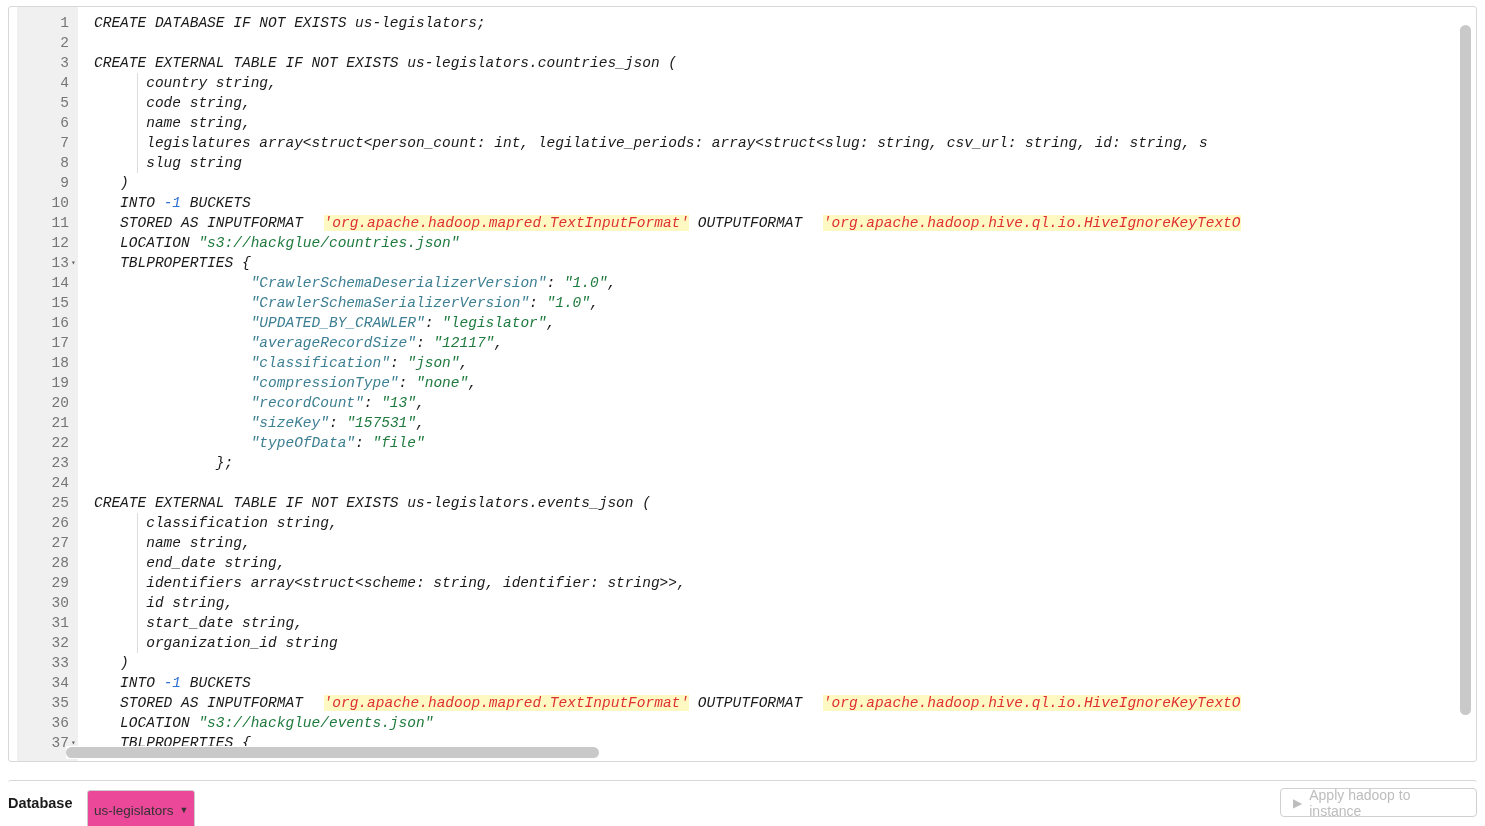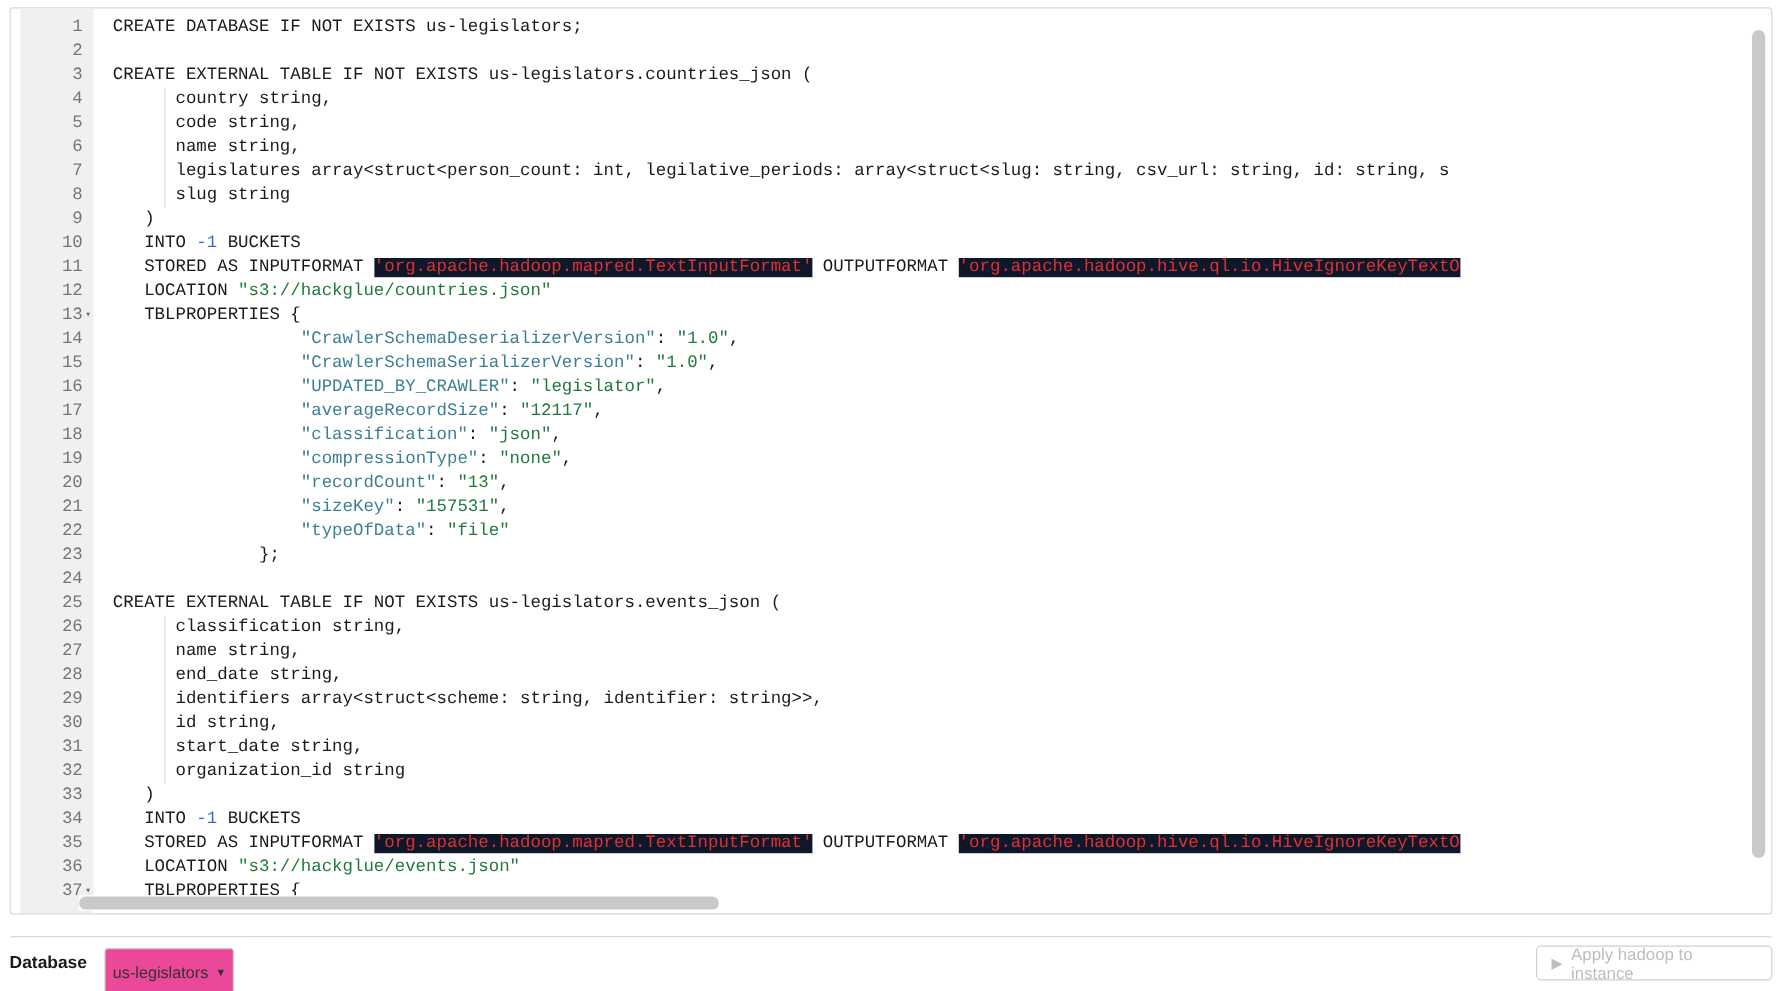--- a/index.html
+++ b/index.html
@@ -62,34 +62,35 @@
     width: 10px;
     color: #666;
     font-size: 8px;
     line-height: 20px;
   }
   .ltext {
     position: absolute;
     left: 85px; top: 0;
     color: #1a1a1a;
     white-space: pre;
+    font-style: italic;
   }
   
   .indent-guide {
     position: absolute;
     width: 1px;
     background: #dcdcdc;
     left: 128px;
   }
 
   
   .s-str   { color: #1f7a3d; }      
   .s-key   { color: #3d7f93; }      
   .s-num   { color: #2f6fcf; }      
-  .s-err   { color: #e03131; background: #0f172a; }  
+  .s-err   { color: #e03131; background: #fef9c3; margin-left: 12px; }  
 
   
   .vscroll-track {
     position: absolute;
     right: 2px; top: 2px; width: 13px; bottom: 15px;
     background: #ffffff;
   }
   .vscroll-thumb {
     position: absolute;
     right: 3px; top: 16px; width: 11px; height: 690px;

